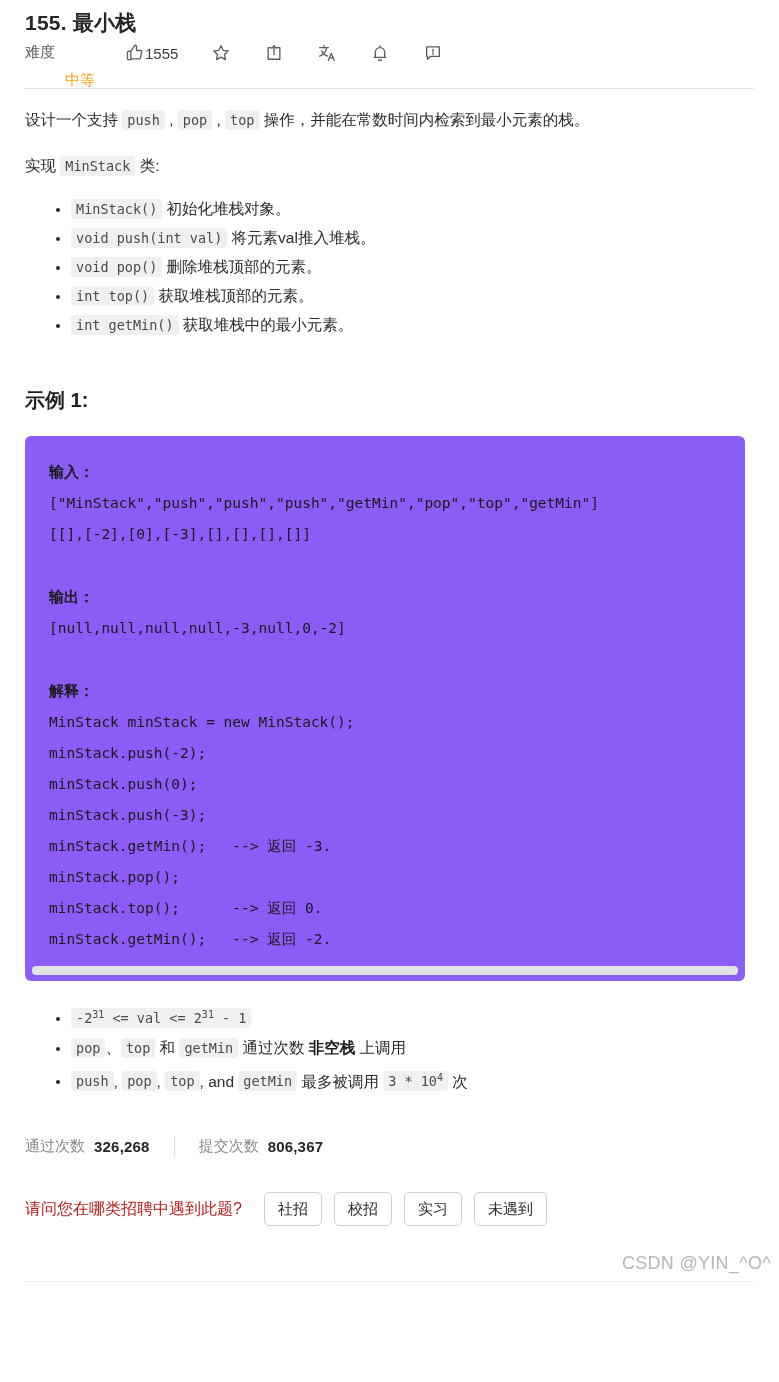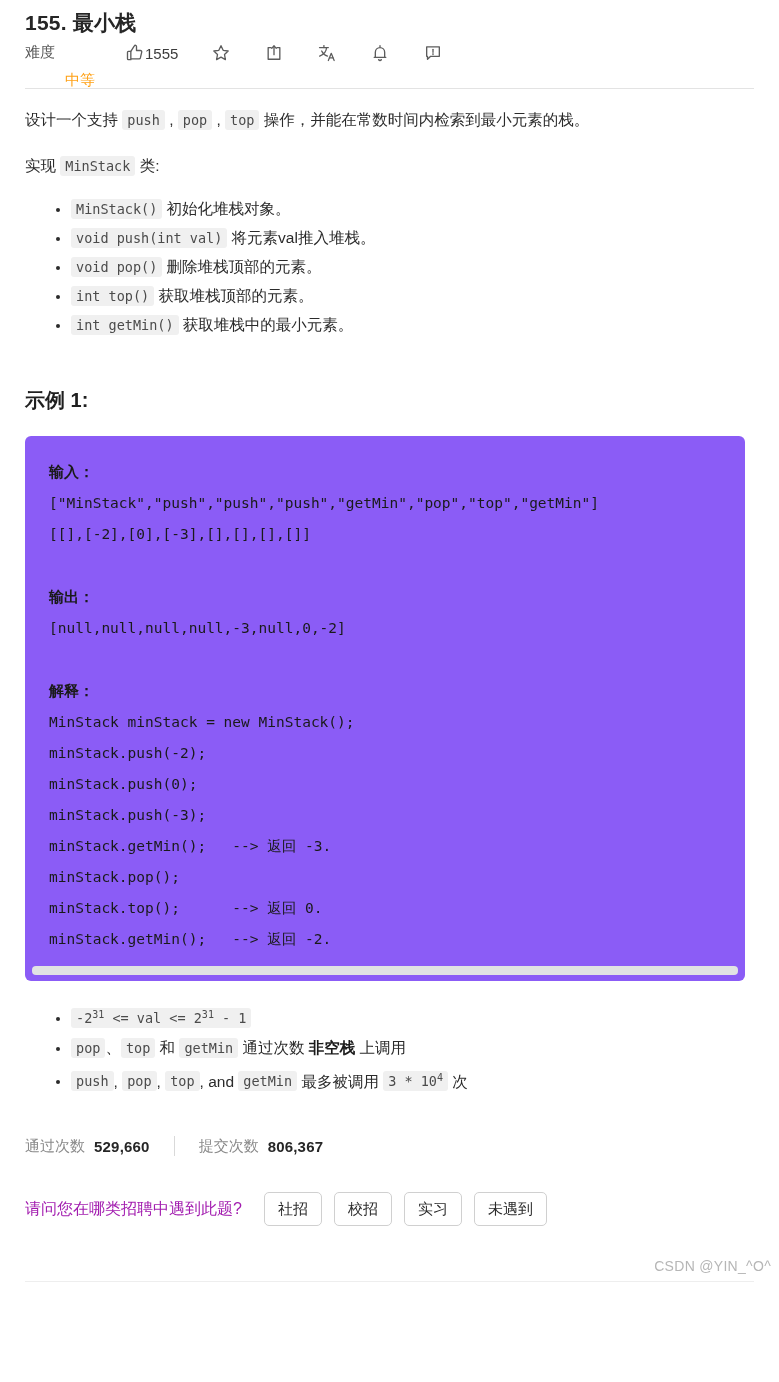--- a/index.html
+++ b/index.html
@@ -174,40 +174,40 @@
   }
 
   
   .poll {
     display: flex;
     align-items: center;
     margin-top: 36px;
   }
   .poll-q {
     font-size: 16px;
-    color: #a21caf;
+    color: #b91c1c;
     margin-right: 22px;
   }
   .poll-btn {
     font-size: 15px;
     color: #2b2b2b;
     border: 1px solid #d0d0d0;
     border-radius: 5px;
     padding: 6px 13px;
     margin-right: 12px;
     background: #fff;
     cursor: pointer;
     line-height: 20px;
     font-family: "Liberation Sans", sans-serif;
   }
   .watermark {
     position: absolute;
     right: 8px;
     bottom: 8px;
-    font-size: 14px;
+    font-size: 18px;
     color: #b6b6b6;
     letter-spacing: .3px;
   }
   .bottom-rule {
     position: absolute;
     left: 25px;
     right: 25px;
     bottom: 0;
     height: 1px;
     background: #eeeeee;
@@ -329,21 +329,21 @@
   <ul class="hints">
     <li>
       <code class="chip"><span>-2</span><sup>31</sup><span>  &lt;= val &lt;= 2</span><sup>31</sup><span>  - 1</span></code>
     </li>
     <li><code class="chip">pop</code><span>、</span><code class="chip">top</code><span> 和 </span><code class="chip">getMin</code><span> 通过次数 </span><span class="bold-cn">非空栈</span><span> 上调用</span></li>
     <li><code class="chip">push</code><span>, </span><code class="chip">pop</code><span>, </span><code class="chip">top</code><span>, and </span><code class="chip">getMin</code><span> 最多被调用 </span><code class="chip"><span>3 * 10</span><sup>4</sup></code><span> 次</span></li>
   </ul>
 
   <div class="stats">
     <span class="stat-label">通过次数</span>
-    <span class="stat-value">529,660</span>
+    <span class="stat-value">326,268</span>
     <span class="stat-sep"></span>
     <span class="stat-label">提交次数</span>
     <span class="stat-value">806,367</span>
   </div>
 
   <div class="poll">
     <span class="poll-q">请问您在哪类招聘中遇到此题?</span>
     <button class="poll-btn">社招</button>
     <button class="poll-btn">校招</button>
     <button class="poll-btn">实习</button>

